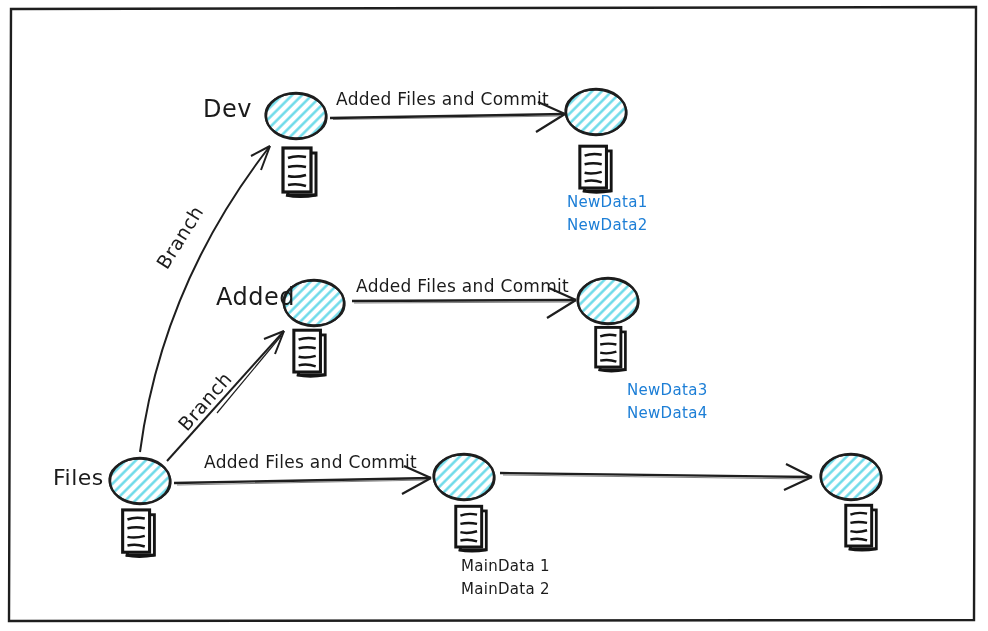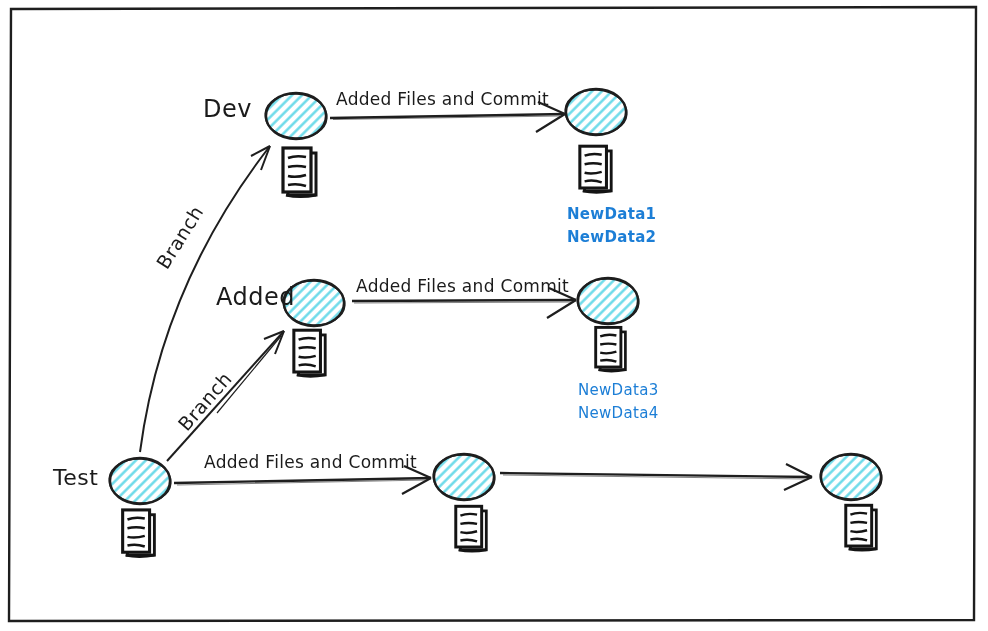--- a/index.html
+++ b/index.html
@@ -93,31 +93,35 @@
 
     <g stroke="#1e1e1e" fill="none">
       <path d="M167 461 L284 331" stroke-width="2"></path>
       <path d="M217 413 L281 336" stroke-width="1.2"></path>
       <path d="M284 331 L264 339 M284 331 L275 354" stroke-width="2"></path>
     </g>
   </svg>
 
   <div class="lbl branch-name" style="left:203px;top:95px;">Dev</div>
   <div class="lbl branch-name" style="left:216px;top:283px;">Added</div>
-  <div class="lbl branch-name" style="left:53px;top:465px;font-size:22px;">Test</div>
+  <div class="lbl branch-name" style="left:53px;top:465px;font-size:22px;">Files</div>
 
   <div class="lbl edge-label" style="left:336px;top:89px;width:190px;">Added Files and Commit</div>
   <div class="lbl edge-label" style="left:356px;top:276px;width:190px;">Added Files and Commit</div>
   <div class="lbl edge-label" style="left:204px;top:452px;width:195px;">Added Files and Commit</div>
 
   <div class="lbl rot-label rot1" style="left:145px;top:226px;">Branch</div>
   <div class="lbl rot-label rot2" style="left:170px;top:390px;">Branch</div>
 
-  <div class="lbl annotation blue" style="left:567px;top:203px;font-weight:bold;">
+  <div class="lbl annotation blue" style="left:567px;top:191px;">
     <div>NewData1</div>
     <div>NewData2</div>
   </div>
-  <div class="lbl annotation blue" style="left:578px;top:379px;">
+  <div class="lbl annotation blue" style="left:627px;top:379px;">
     <div>NewData3</div>
     <div>NewData4</div>
+  </div>
+  <div class="lbl annotation" style="left:461px;top:555px;">
+    <div>MainData 1</div>
+    <div>MainData 2</div>
   </div>
 
 </div>
 
 </body></html>

